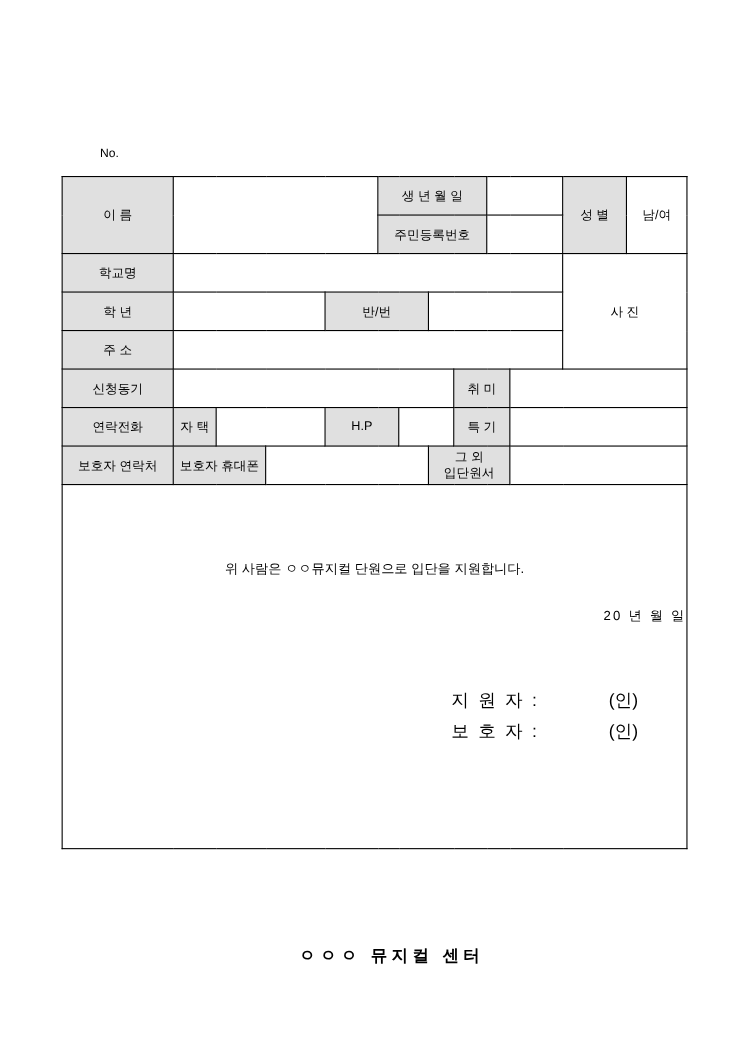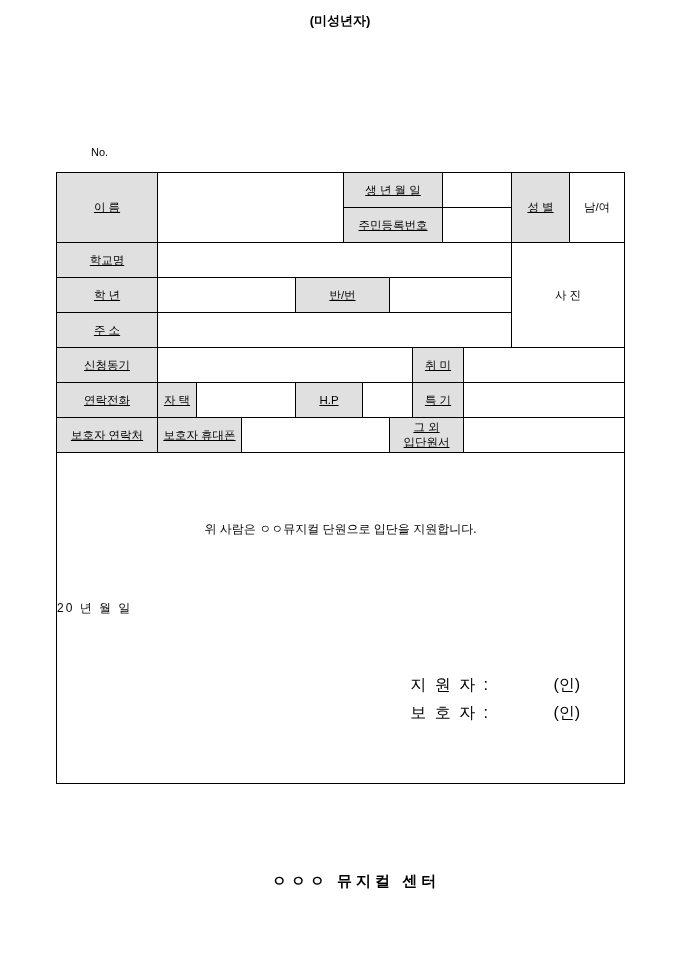--- a/index.html
+++ b/index.html
@@ -53,41 +53,40 @@
     border: 1px solid #000000;
     font-size: 11.5px;
     text-align: center;
     vertical-align: middle;
     height: 34px;
     padding: 0 2px;
     word-break: keep-all;
   }
   td.sh {
     background: #e0e0e0;
-    text-decoration: underline;
   }
   td.blank {
     background: #ffffff;
   }
   .statement-cell {
     height: 330px !important;
     vertical-align: top !important;
     text-align: left !important;
     position: relative;
     padding: 0 !important;
   }
   .stmt-line {
     text-align: center;
     font-size: 12px;
     margin-top: 68px;
   }
   .stmt-date {
-    text-align: left;
+    text-align: right;
     font-size: 12px;
-    margin-top: 62px;
+    margin-top: 26px;
     letter-spacing: 2px;
   }
   .sign-block {
     margin-top: 58px;
     padding-right: 44px;
     font-size: 16px;
   }
   .sign-row {
     display: flex;
     justify-content: flex-end;
@@ -110,21 +109,20 @@
     font-weight: bold;
     letter-spacing: 4px;
     padding-left: 32px;
   }
 </style>
 </head>
 <body>
 
 <div class="page">
 
-  <div class="subtitle">(미성년자)</div>
   <div class="no-label">No.</div>
 
   <table class="form">
     <colgroup>
       <col style="width:101px">
       <col style="width:32px">
       <col style="width:7px">
       <col style="width:45px">
       <col style="width:54px">
       <col style="width:48px">

